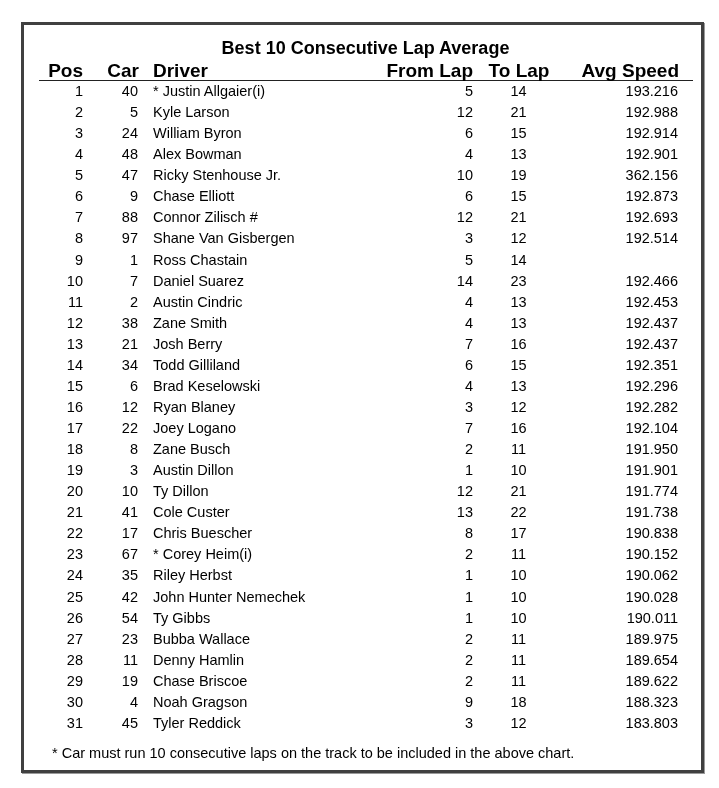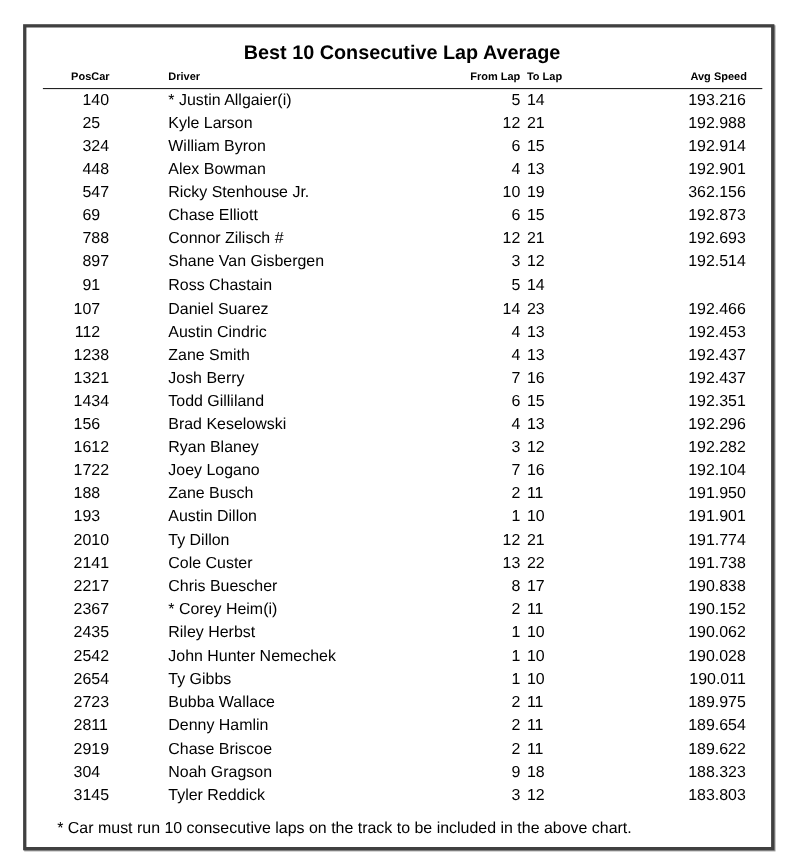--- a/index.html
+++ b/index.html
@@ -36,33 +36,33 @@
       line-height: 22px;
     }
     .header {
       position: absolute;
       left: 15px;
       top: 36px;
       width: 654px;
       height: 19px;
       border-bottom: 1.5px solid #222222;
       font-weight: bold;
-      font-size: 10px;
+      font-size: 19px;
       line-height: 19px;
     }
     .cell {
       position: absolute;
       top: 0;
       white-space: nowrap;
     }
     .c-pos { left: 0; width: 44px; text-align: right; }
-    .c-car { left: 44px; width: 55px; }
+    .c-car { left: 44px; width: 55px; text-align: right; }
     .c-drv { left: 114px; width: 220px; text-align: left; }
     .c-from { left: 340px; width: 94px; text-align: right; }
-    .c-to { left: 440px; width: 79px; text-align: left; }
+    .c-to { left: 440px; width: 79px; text-align: center; }
     .c-spd { left: 530px; width: 109px; text-align: right; }
     .header .c-pos { left: 0; width: 44px; text-align: right; }
     .header .c-car { left: 44px; width: 56px; }
     .header .c-from { left: 340px; width: 94px; }
     .header .c-to { left: 440px; width: 80px; }
     .header .c-spd { left: 530px; width: 110px; }
     .rows {
       position: absolute;
       left: 15px;
       top: 56px;

